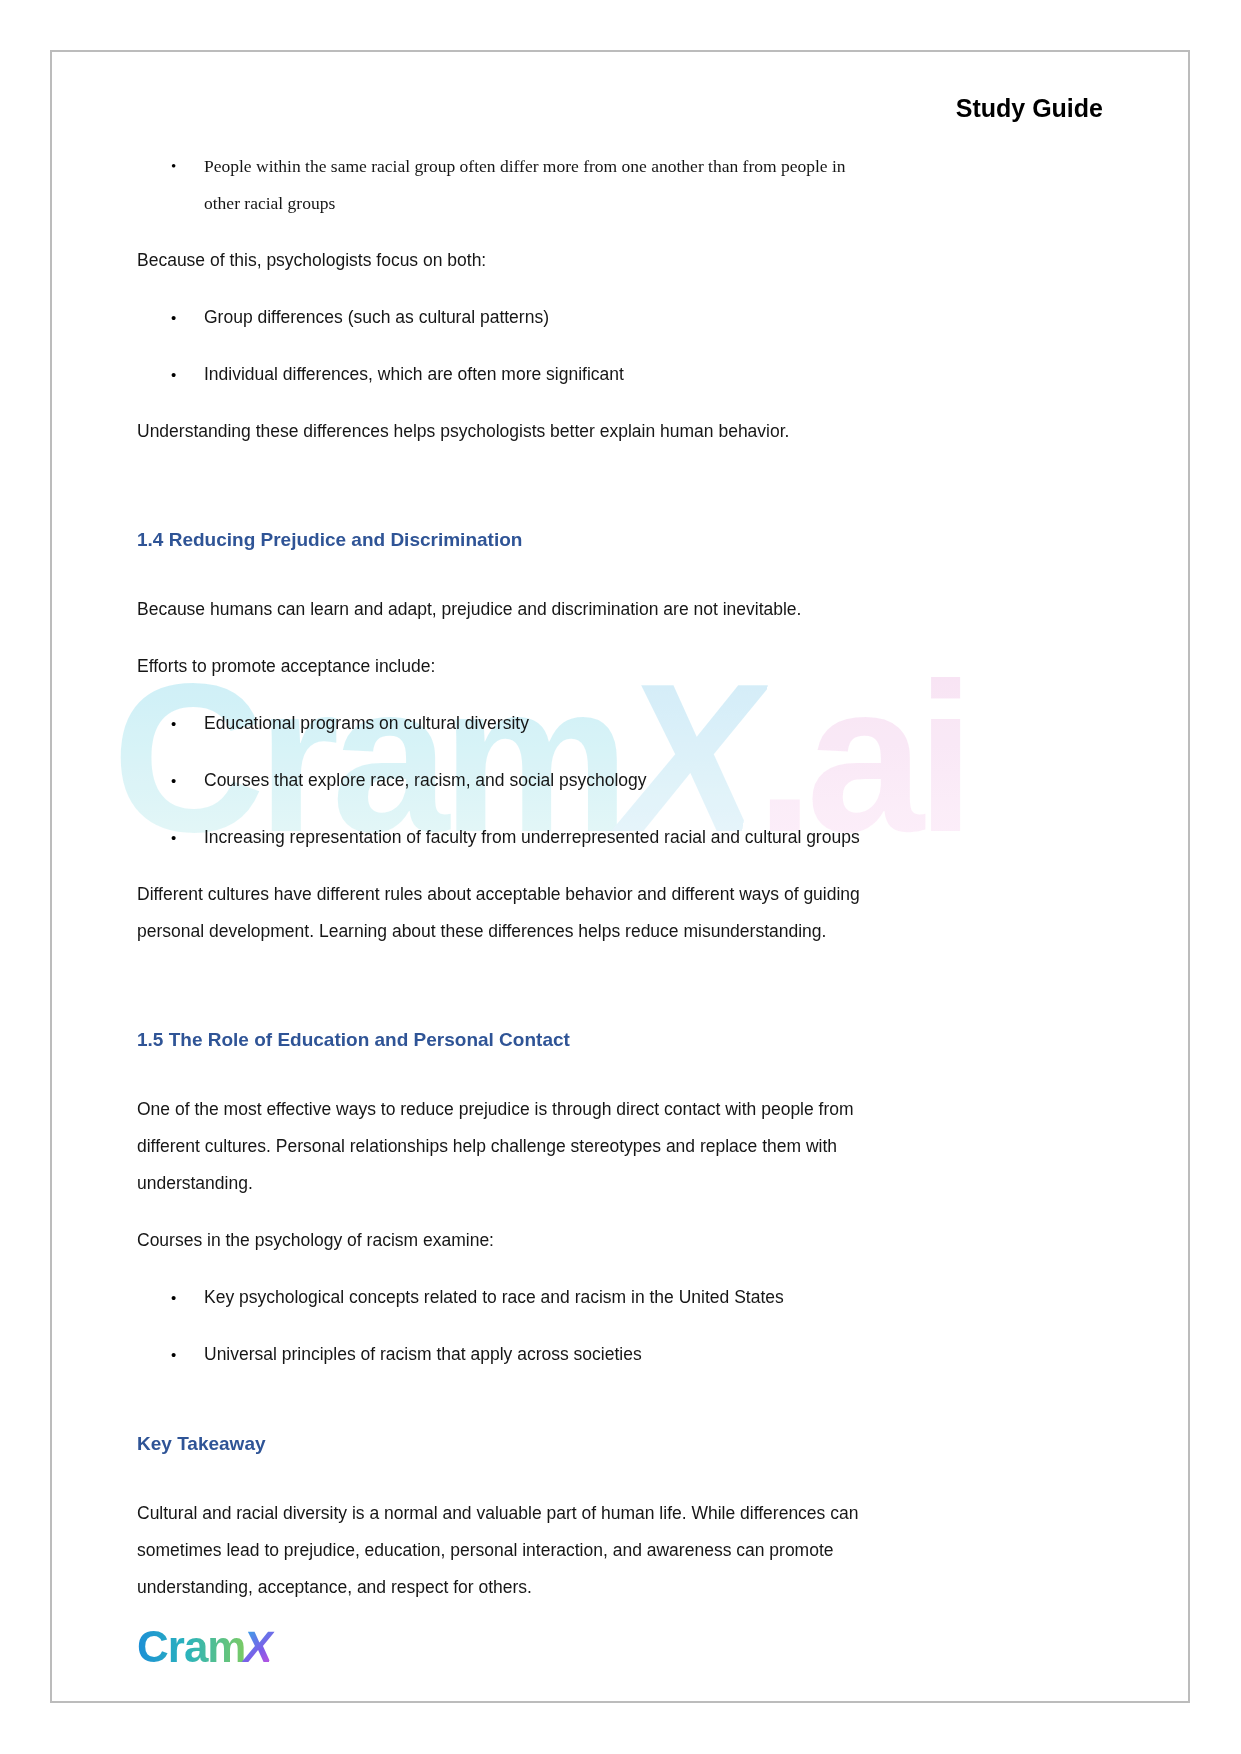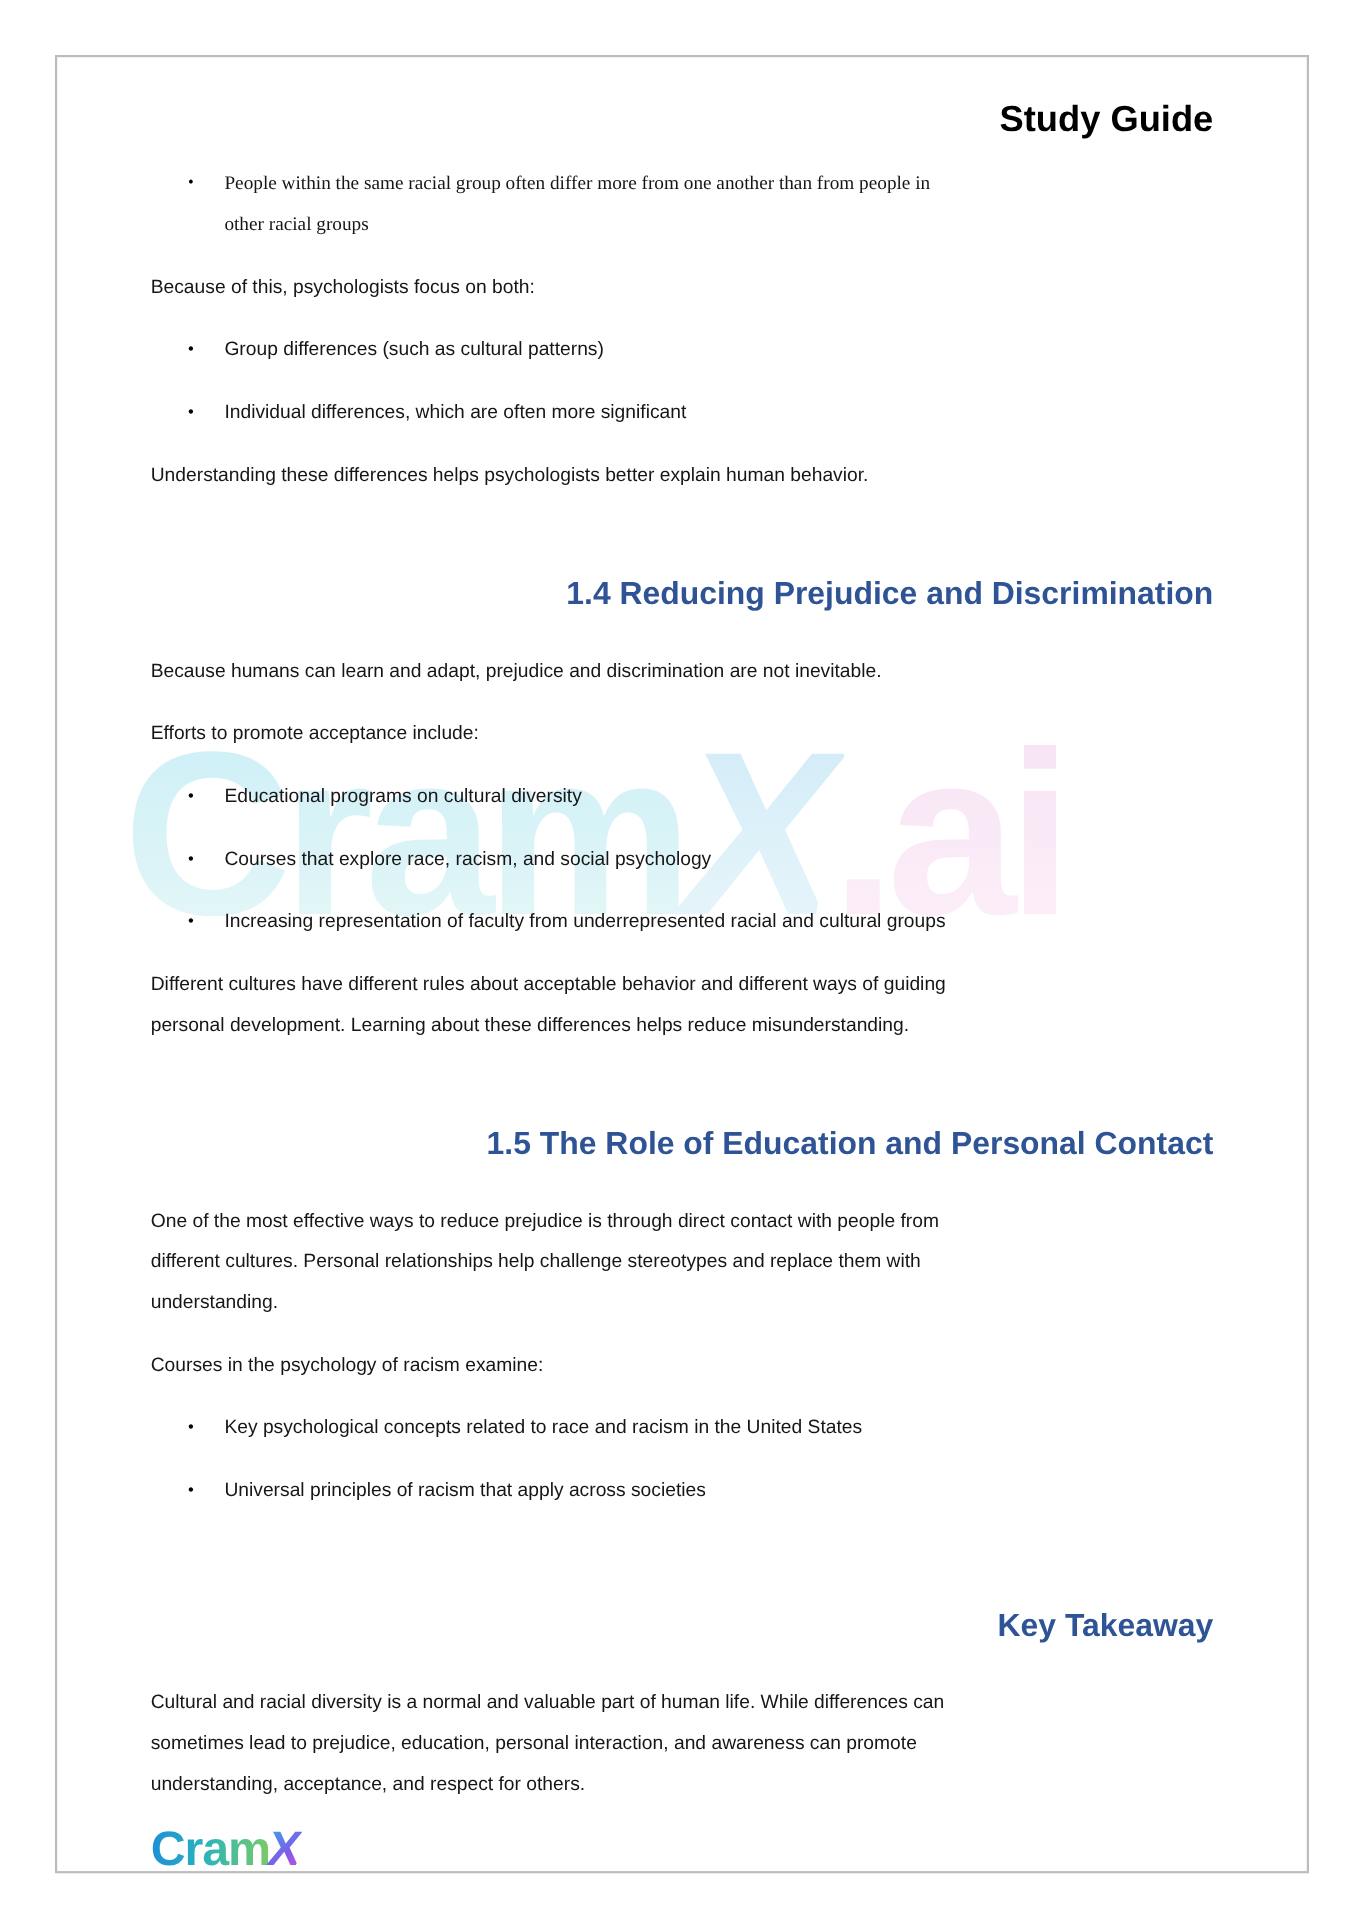--- a/index.html
+++ b/index.html
@@ -31,42 +31,42 @@
   .frame{
     position:absolute;left:50px;top:50px;width:1140px;height:1653px;
     border:2px solid var(--frame_border);z-index:1;background:transparent;
   }
   .content{
     position:relative;width:100%;height:100%;
     padding:36px 85px 0 85px;
   }
   
   .title{
-    font-size:33px;font-weight:700;line-height:40px;text-align:right;
+    font-size:25px;font-weight:700;line-height:40px;text-align:right;
     color:#000;
   }
   p,.bullets li{
     font-size:17.5px;line-height:37px;margin-top:20px;
   }
   .pre{white-space:pre-line;}
   .first-p{margin-top:22px;font-family:Liberation Serif, serif;}
   .bullets{list-style:none;}
   .bullets li{
     position:relative;padding-left:67px;
   }
   .bullets li::before{
     content:"\2022";
     position:absolute;left:34px;top:0;
     font-size:15px;line-height:37px;color:#000;
   }
   h2{
-    font-size:29px;font-weight:700;line-height:34px;
-    color:var(--heading_blue);margin-top:73px;text-align:right;
+    font-size:19px;font-weight:700;line-height:34px;
+    color:var(--heading_blue);margin-top:73px;
   }
-  h2.kt{margin-top:88px;}
+  h2.kt{margin-top:54px;}
   .after-h{margin-top:34px;}
   b{font-weight:400;}
   
   .logo{
     margin-top:18px;font-size:44px;font-weight:800;line-height:46px;
     letter-spacing:-1px;white-space:nowrap;
   }
   .logo span{
     -webkit-background-clip:text;background-clip:text;color:transparent;
     display:inline-block;

